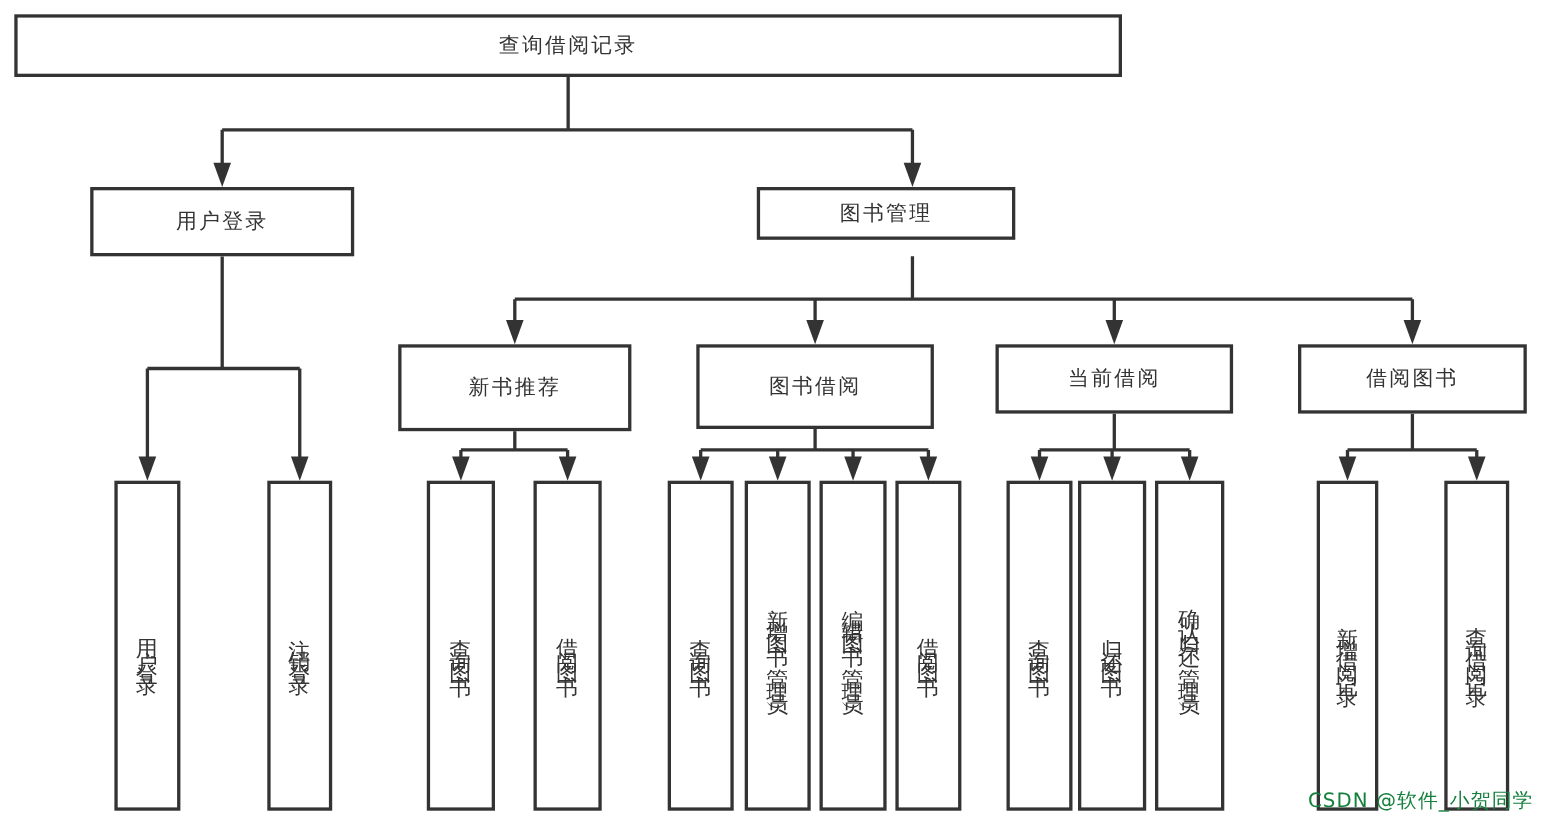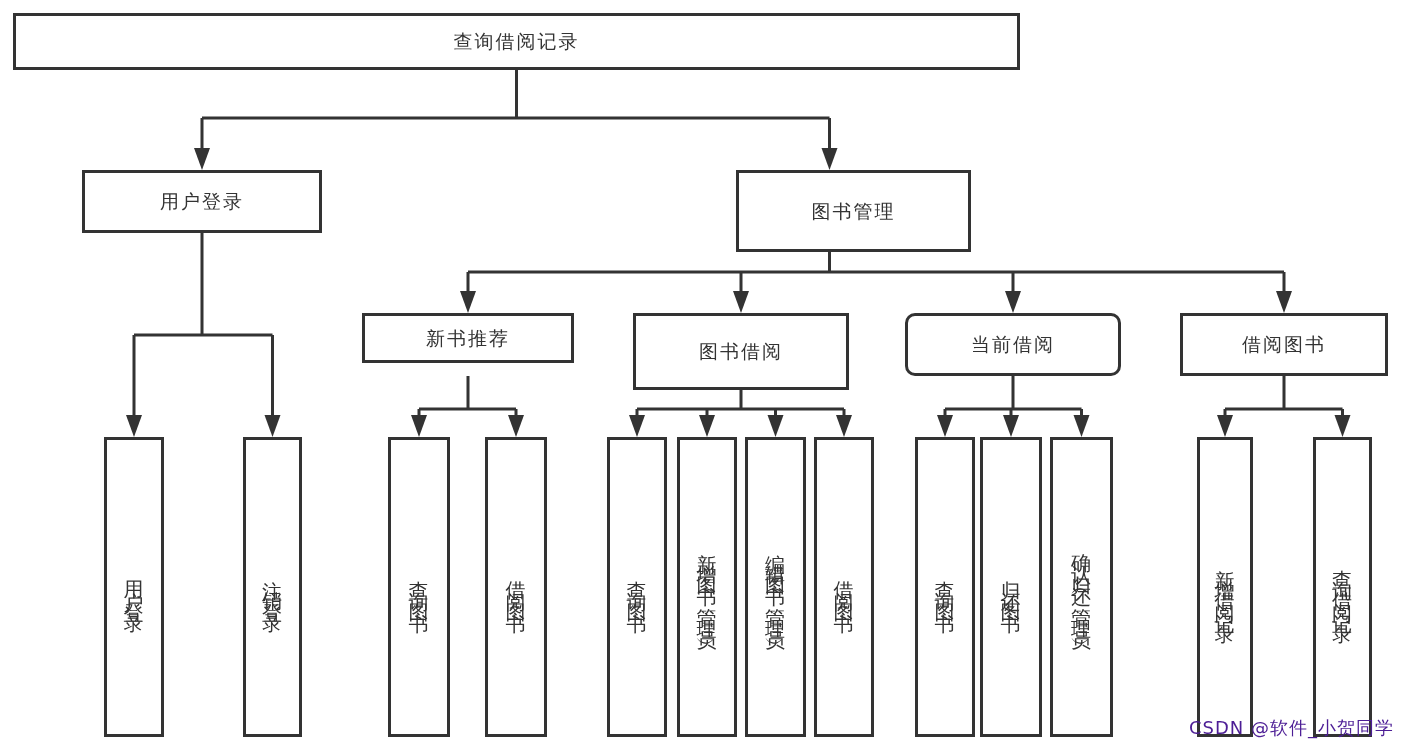--- a/index.html
+++ b/index.html
@@ -53,21 +53,21 @@
     letter-spacing: 11px;
     line-height: 1;
     white-space: nowrap;
   }
 
   .watermark {
     position: absolute;
     left: 1189px;
     top: 716px;
     z-index: 3;
-    color: #4c1d95;
+    color: #15803d;
     font-size: 18px;
     letter-spacing: 1px;
     white-space: nowrap;
   }
 </style>
 </head>
 <body>
 
 <div class="stage">
 
@@ -110,25 +110,25 @@
     <g>
       <path d="M1284 376 V409 M1225 409 H1342.5 M1225 409 V421 M1342.5 409 V421"></path>
       <polygon points="1217,415 1233,415 1225,437"></polygon>
       <polygon points="1334.5,415 1350.5,415 1342.5,437"></polygon>
     </g>
   </svg>
 
   <div class="box h-box" style="left:13px; top:13px; width:1007px; height:57px;">查询借阅记录</div>
 
   <div class="box h-box" style="left:82px; top:170px; width:240px; height:63px;">用户登录</div>
-  <div class="box h-box" style="left:736px; top:170px; width:235px; height:82px;">图书管理</div>
+  <div class="box h-box" style="left:688px; top:170px; width:235px; height:48px;">图书管理</div>
 
-  <div class="box h-box" style="left:362px; top:313px; width:212px; height:50px;">新书推荐</div>
+  <div class="box h-box" style="left:362px; top:313px; width:212px; height:79px;">新书推荐</div>
   <div class="box h-box" style="left:633px; top:313px; width:216px; height:77px;">图书借阅</div>
-  <div class="box h-box" style="left:905px; top:313px; width:216px; height:63px;border-radius:10px;">当前借阅</div>
+  <div class="box h-box" style="left:905px; top:313px; width:216px; height:63px;">当前借阅</div>
   <div class="box h-box" style="left:1180px; top:313px; width:208px; height:63px;">借阅图书</div>
 
   <div class="box v-box" style="left:104px; top:437px; width:60px; height:300px;">
     <span>用户登录</span>
   </div>
   <div class="box v-box" style="left:243px; top:437px; width:59px; height:300px;">
     <span>注销登录</span>
   </div>
 
   <div class="box v-box" style="left:388px; top:437px; width:62px; height:300px;">

